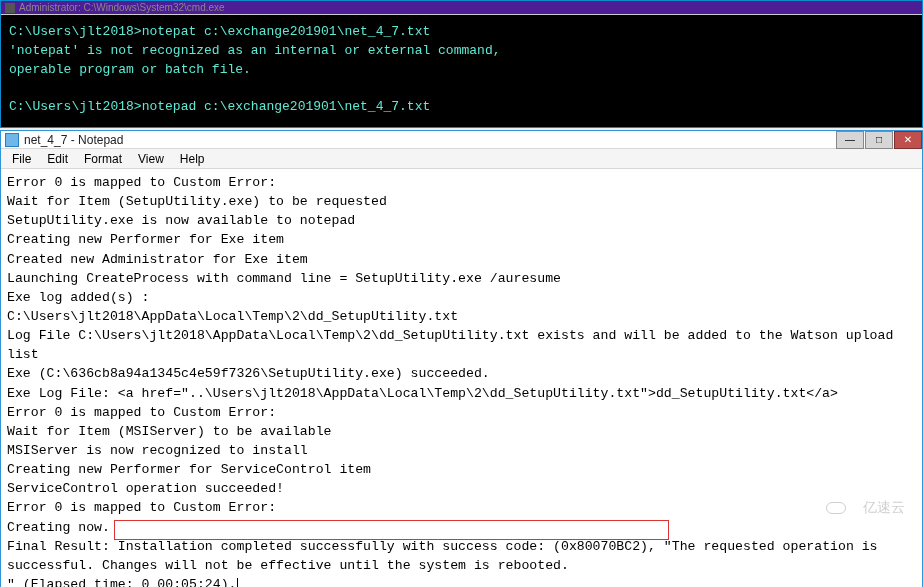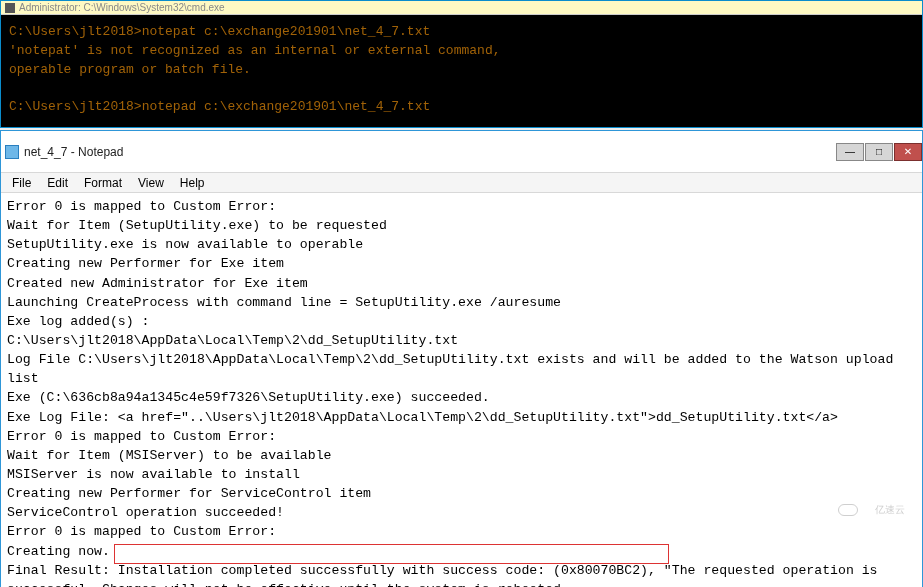--- a/index.html
+++ b/index.html
@@ -16,55 +16,55 @@
     
     .cmd-window {
       background: #000;
       color: #fff;
       width: 100%;
       height: 128px;
       border: 1px solid #0a8ccc;
       position: relative;
     }
     .cmd-titlebar {
-      background: #fef9c3;
+      background: #4c1d95;
       color: #888;
       height: 14px;
       font-size: 10px;
       padding-left: 4px;
       display: flex;
       align-items: center;
       border-bottom: 1px solid #ccc;
     }
     .cmd-titlebar .icon {
       width: 10px; height: 10px; background: #555; margin-right: 4px;
       display: inline-block;
     }
     .cmd-content {
       font-family: Consolas, "Courier New", monospace;
       font-size: 13px;
       padding: 8px;
       white-space: pre;
-      color: #a16207;
+      color: #5eead4;
       line-height: 1.45;
     }
 
     
     .notepad-window {
       position: absolute;
       top: 130px;
       left: 0;
       width: 923px;
       background: #fff;
       border: 1px solid #2e96d8;
       border-bottom: none;
     }
     .np-titlebar {
       background: #fff;
-      height: 42px;
+      height: 18px;
       display: flex;
       align-items: center;
       justify-content: space-between;
       border-bottom: 1px solid #d8d8d8;
       padding-left: 4px;
     }
     .np-titlebar-left {
       display: flex;
       align-items: center;
       gap: 5px;
@@ -131,21 +131,21 @@
       height: 14px;
       background: #000;
       vertical-align: text-bottom;
     }
 
     .watermark {
       position: absolute;
       right: 18px;
       bottom: 70px;
       color: #cfcfcf;
-      font-size: 10px;
+      font-size: 14px;
       display: flex;
       align-items: center;
       gap: 17px;
       pointer-events: none;
     }
     .watermark .wm-icon {
       width: 20px; height: 12px;
       border: 1.5px solid #cfcfcf;
       border-radius: 10px;
       display:inline-block;
@@ -180,32 +180,32 @@
   </div>
   <div class="np-menubar">
     <div class="np-menu-item">File</div>
     <div class="np-menu-item">Edit</div>
     <div class="np-menu-item">Format</div>
     <div class="np-menu-item">View</div>
     <div class="np-menu-item">Help</div>
   </div>
   <div class="np-body"><span>Error 0 is mapped to Custom Error:</span>
 <span>Wait for Item (SetupUtility.exe) to be requested</span>
-<span>SetupUtility.exe is now available to operable</span>
+<span>SetupUtility.exe is now available to notepad</span>
 <span>Creating new Performer for Exe item</span>
 <span>Created new Administrator for Exe item</span>
 <span>Launching CreateProcess with command line = SetupUtility.exe /auresume</span>
 <span>Exe log added(s) :</span>
 <span>C:\Users\jlt2018\AppData\Local\Temp\2\dd_SetupUtility.txt</span>
 <span>Log File C:\Users\jlt2018\AppData\Local\Temp\2\dd_SetupUtility.txt exists and will be added to the Watson upload list</span>
 <span>Exe (C:\636cb8a94a1345c4e59f7326\SetupUtility.exe) succeeded.</span>
 <span>Exe Log File: &lt;a href="..\Users\jlt2018\AppData\Local\Temp\2\dd_SetupUtility.txt"&gt;dd_SetupUtility.txt&lt;/a&gt;</span>
 <span>Error 0 is mapped to Custom Error:</span>
 <span>Wait for Item (MSIServer) to be available</span>
-<span>MSIServer is now available to install</span>
+<span>MSIServer is now recognized to install</span>
 <span>Creating new Performer for ServiceControl item</span>
 <span>ServiceControl operation succeeded!</span>
 <span>Error 0 is mapped to Custom Error:</span>
 <span>Creating now.</span>
 <span>Final Result: </span><span>Installation completed successfully with success code: (0x80070BC2), </span><span>"The requested operation is successful. Changes will not be effective until the system is rebooted.</span>
 <span>" (Elapsed time: 0 00:05:24).</span><span class="cursor"></span>
     <div class="highlight-box" style="left:113px; top:351px; width:555px; height:20px;"></div>
   </div>
 </div>
 

